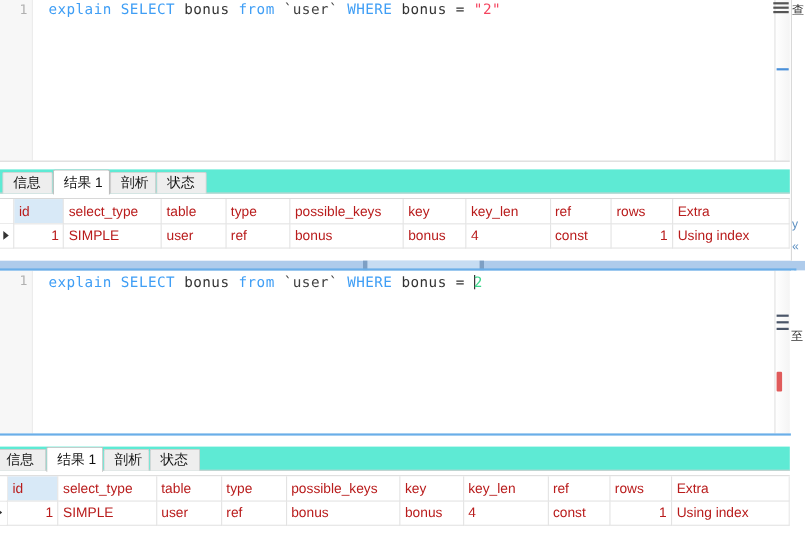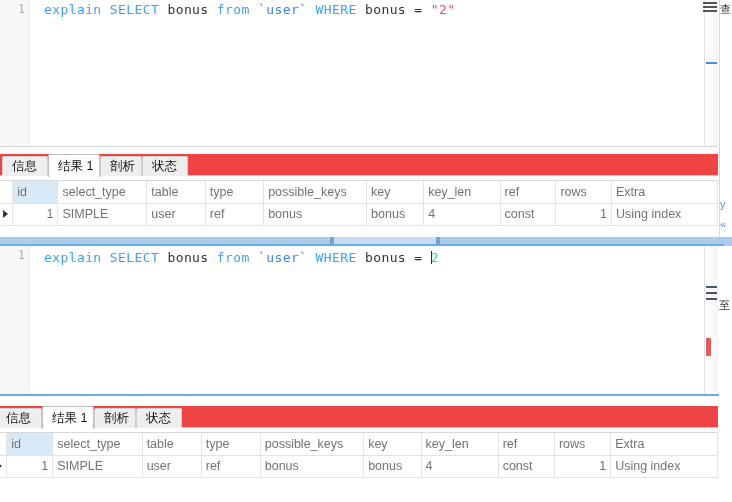--- a/index.html
+++ b/index.html
@@ -52,21 +52,21 @@
     left: 44px;
     top: 2px;
     white-space: pre;
     font-family: "DejaVu Sans Mono", monospace;
     font-size: 13px;
     letter-spacing: 0.4px;
     color: #222222;
   }
   .kw      { color: #3f9ef5; margin-top: 33px; }
   .ident   { color: #333333; }
-  .tick    { color: #3b82f6; }
+  .tick    { color: #404040; }
   .str     { color: #f4445f; }
   .num     { color: #3dd68c; }
   .op      { color: #333333; }
 
   .caret {
     display: inline-block;
     width: 0;
     border-left: 1px solid #222;
     height: 13px;
     vertical-align: -2px;
@@ -127,21 +127,21 @@
     width: 4px;
     height: 9px;
     background: #7d9fc4;
   }
 
   
   .tabstrip {
     position: absolute;
     left: 0;
     height: 22px;
-    background: #ef4444;
+    background: #5eead4;
     border-bottom: 1px solid #cfcfcf;
     box-sizing: border-box;
   }
   .tab {
     position: absolute;
     top: 2px;
     height: 20px;
     line-height: 19px;
     padding: 0 9px;
     background: #eeeeee;
@@ -179,21 +179,21 @@
   .grid th, .grid td {
     border-right: 1px solid #e3e3e3;
     border-bottom: 1px solid #e3e3e3;
     padding: 0 4px;
     height: 22px;
     font-weight: normal;
     text-align: left;
     white-space: nowrap;
     overflow: hidden;
     box-sizing: border-box;
-    color: #737373;
+    color: #b91c1c;
     font-family: "Liberation Sans", sans-serif;
   }
   .grid th { background: #ffffff; }
   .grid th.sel { background: #d8e9f7; }
   .grid td.num { text-align: right; }
   .rowhdr {
     width: 13px;
     background: #ffffff;
     border-right: 1px solid #e3e3e3;
     padding: 0;

